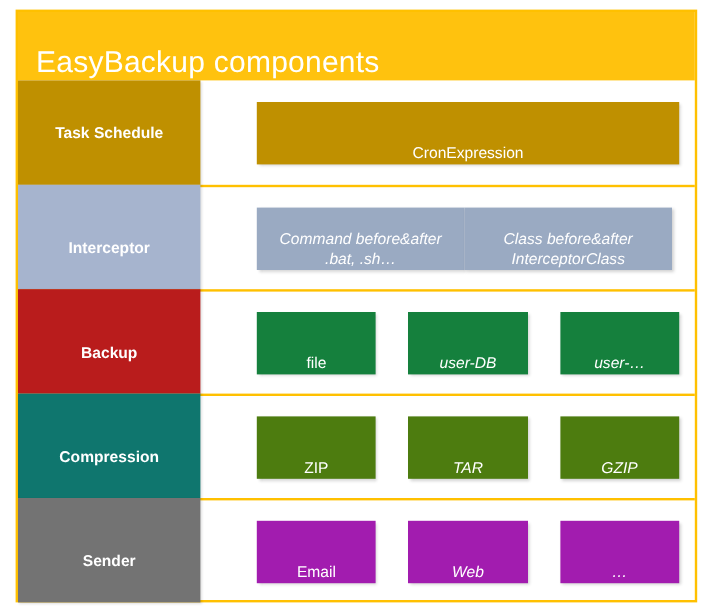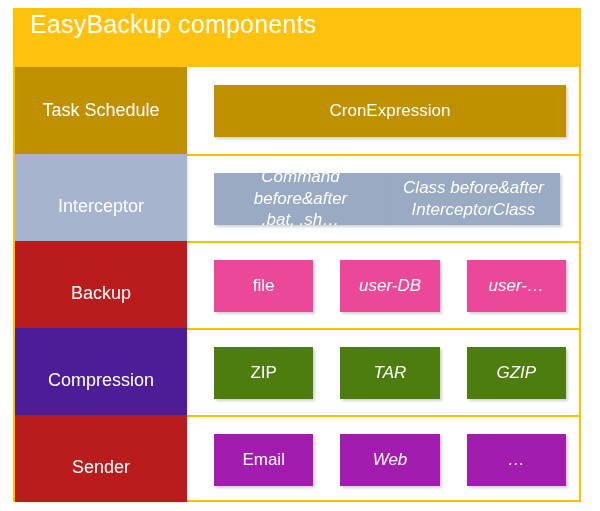--- a/index.html
+++ b/index.html
@@ -32,21 +32,21 @@
 
   
   .title-band {
     position: absolute;
     left: 0;
     top: 0;
     width: 100%;
     height: 57px;
     background: #FFC20E;
     display: flex;
-    align-items: flex-start;
+    align-items: flex-end;
     box-sizing: border-box;
   }
   .title-text {
     color: #ffffff;
     font-size: 25px;
     letter-spacing: 0.2px;
     padding-left: 15px;
     white-space: nowrap;
     font-weight: 400;
   }
@@ -66,27 +66,27 @@
     border-top: 2px solid #FFC000;
   }
   .row.first { border-top: none; }
 
   
   .row-label {
     position: absolute;
     left: 0;
     top: 0;
     bottom: 0;
-    width: 172px;   
+    width: 152px;   
     display: flex;
     align-items: center;
     justify-content: center;
     color: #ffffff;
-    font-size: 18px;
-    font-weight: normal;
+    font-size: 13px;
+    font-weight: bold;
     text-align: center;
     box-shadow: 1px 1px 2px rgba(0,0,0,0.12);
   }
   
   .row-label { z-index: 3; margin-top: -2px; padding-top: 18px; }
   .row.first .row-label { margin-top: 0; padding-top: 0; }
 
   
   .row-items {
     position: absolute;
@@ -96,45 +96,45 @@
     bottom: 0;
     display: flex;
     align-items: center;
     padding-left: 35px;
     padding-right: 13px;
     box-sizing: border-box;
   }
   .chip {
     height: 52px;
     display: flex;
-    align-items: center;
+    align-items: flex-end;
     justify-content: center;
     text-align: center;
     color: #ffffff;
-    font-size: 17px;
+    font-size: 13px;
     line-height: 1.28;
     box-sizing: border-box;
     box-shadow: 1.5px 1.5px 2.5px rgba(0,0,0,0.18);
     padding: 0 4px;
   }
 
   
   .theme-gold  .row-label { background: #BF9000; }
   .theme-gold  .chip      { background: #BF9000; }
 
   .theme-steel .row-label { background: #A6B4CE; }
   .theme-steel .chip      { background: #9AAAC2; font-style: italic; }
 
   .theme-orange .row-label { background: #b91c1c; }
-  .theme-orange .chip      { background: #ec4899; }
-
-  .theme-green .row-label { background: #4c1d95; }
+  .theme-orange .chip      { background: #15803d; }
+
+  .theme-green .row-label { background: #0f766e; }
   .theme-green .chip      { background: #4d7c0f; }
 
-  .theme-blue  .row-label { background: #b91c1c; }
+  .theme-blue  .row-label { background: #737373; }
   .theme-blue  .chip      { background: #a21caf; }
 
   
   .layout-single .chip { width: 356px; }
 
   .layout-pair .chip  { width: 173px; }
   .layout-pair .chip + .chip { }
 
   .layout-triple .chip { width: 101px; }
   .layout-triple .chip + .chip { margin-left: 27px; font-style: italic; }

